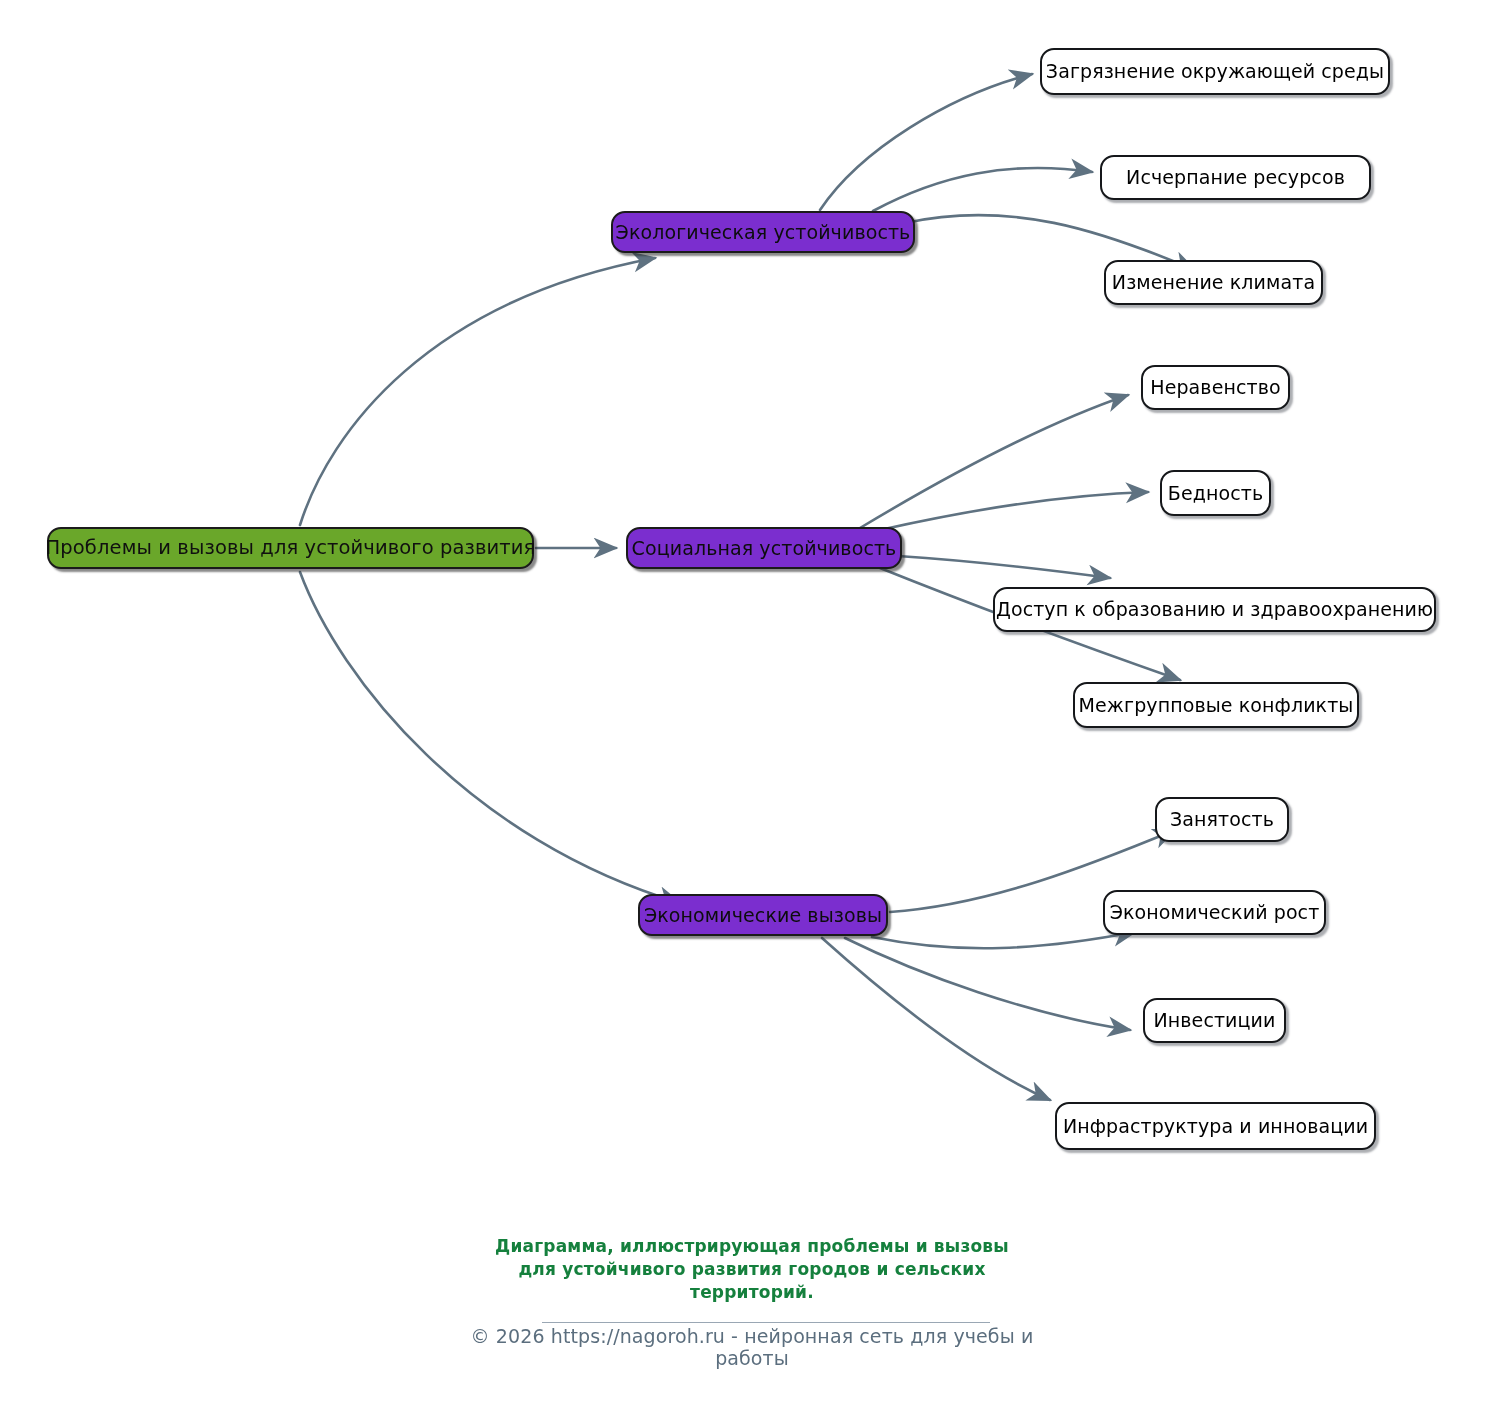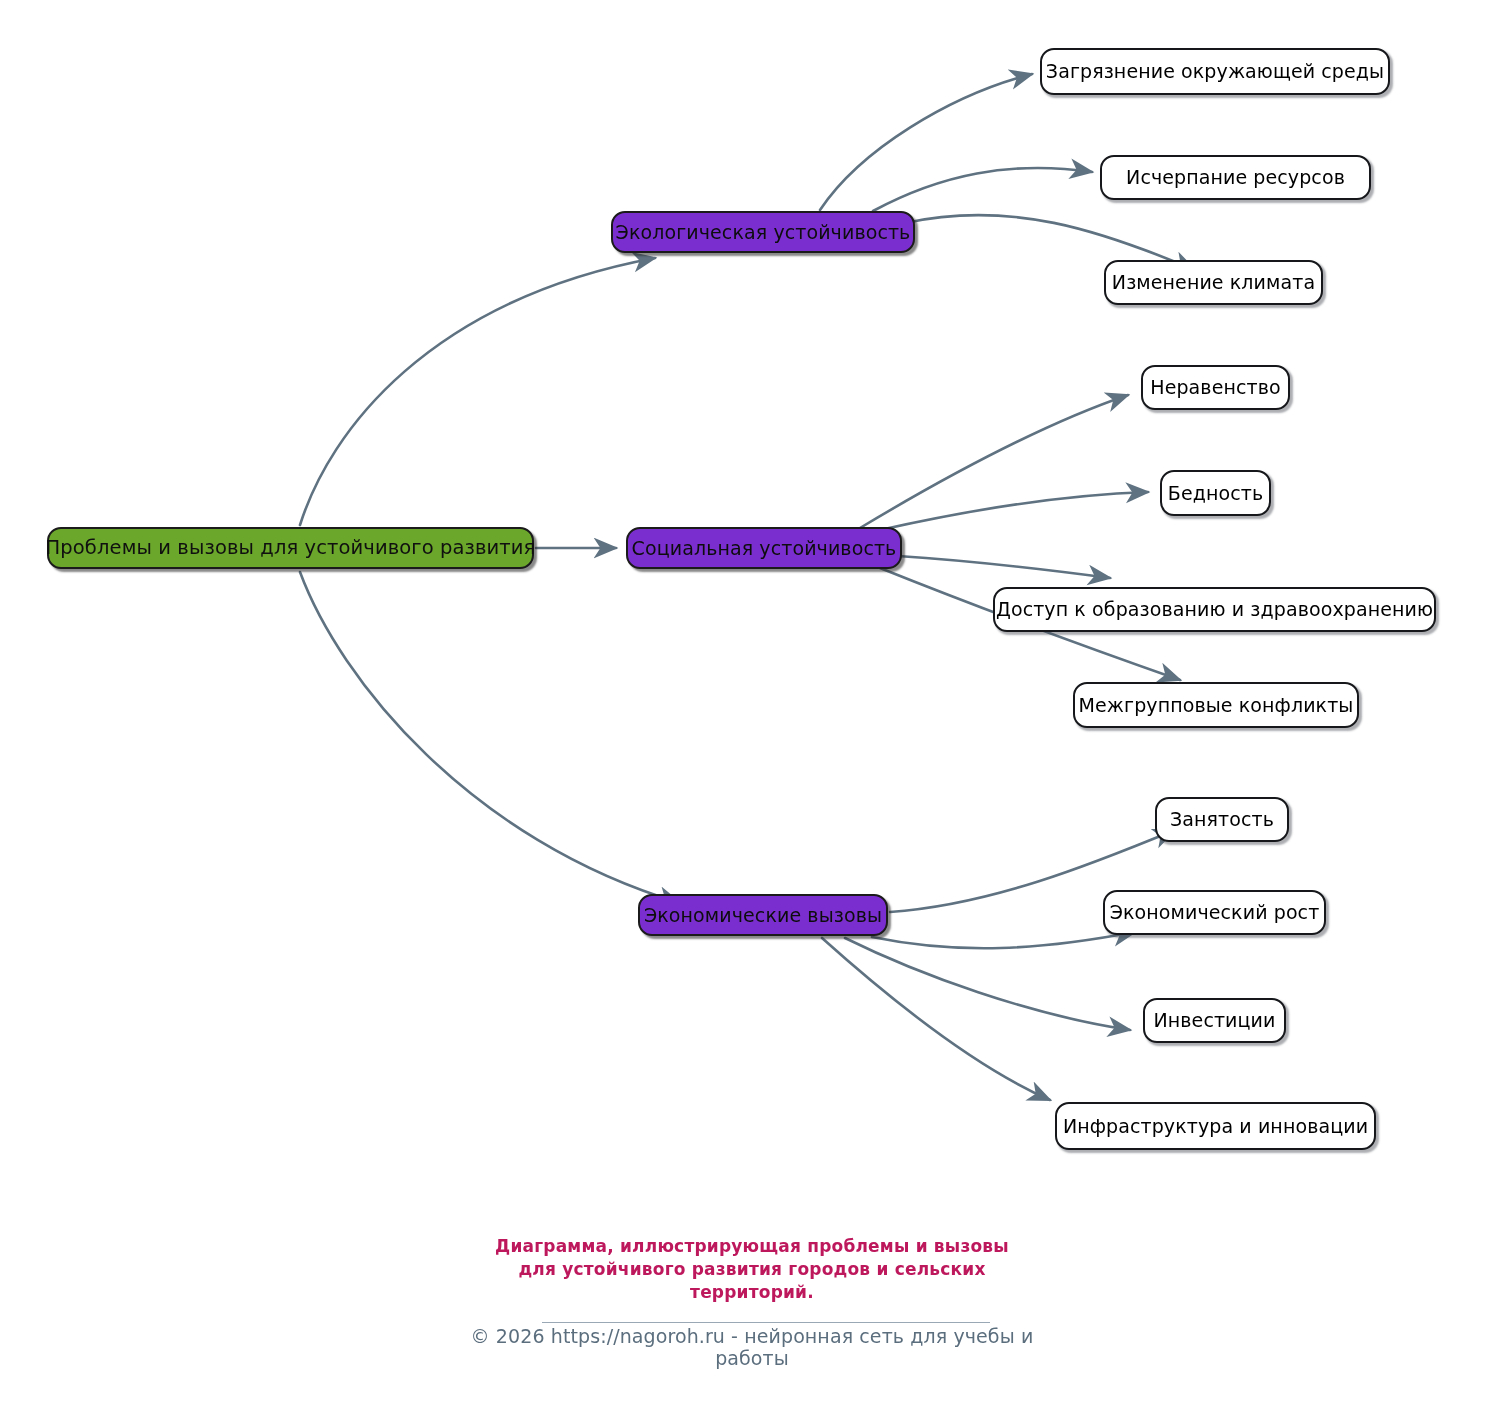--- a/index.html
+++ b/index.html
@@ -56,21 +56,21 @@
   .node.leaf {
     background: #ffffff;
     border: 2.2px solid #15171a;
     color: #000000;
     font-size: 19px;
     box-shadow: 2.5px 2.5px 2px rgba(70,75,85,0.45);
   }
   .caption {
     position: absolute;
     text-align: center;
-    color: #be185d;
+    color: #15803d;
     font-weight: bold;
     font-size: 17px;
     line-height: 1.36;
     letter-spacing: 0.2px;
   }
   .caption-rule {
     position: absolute;
     border-top: 1.5px solid #9aa7b4;
   }
   .footer {

